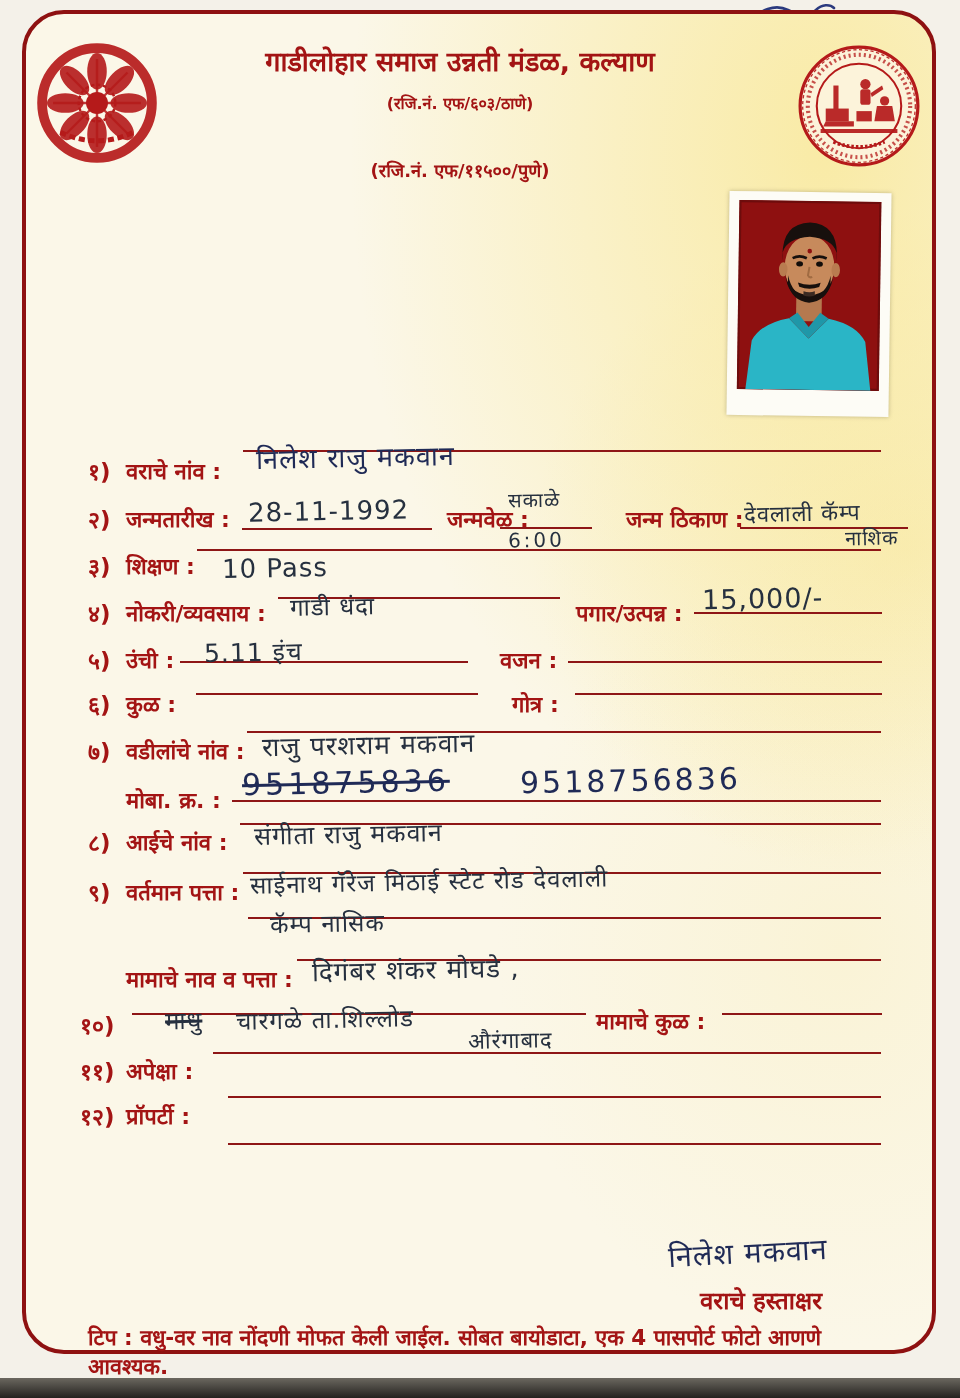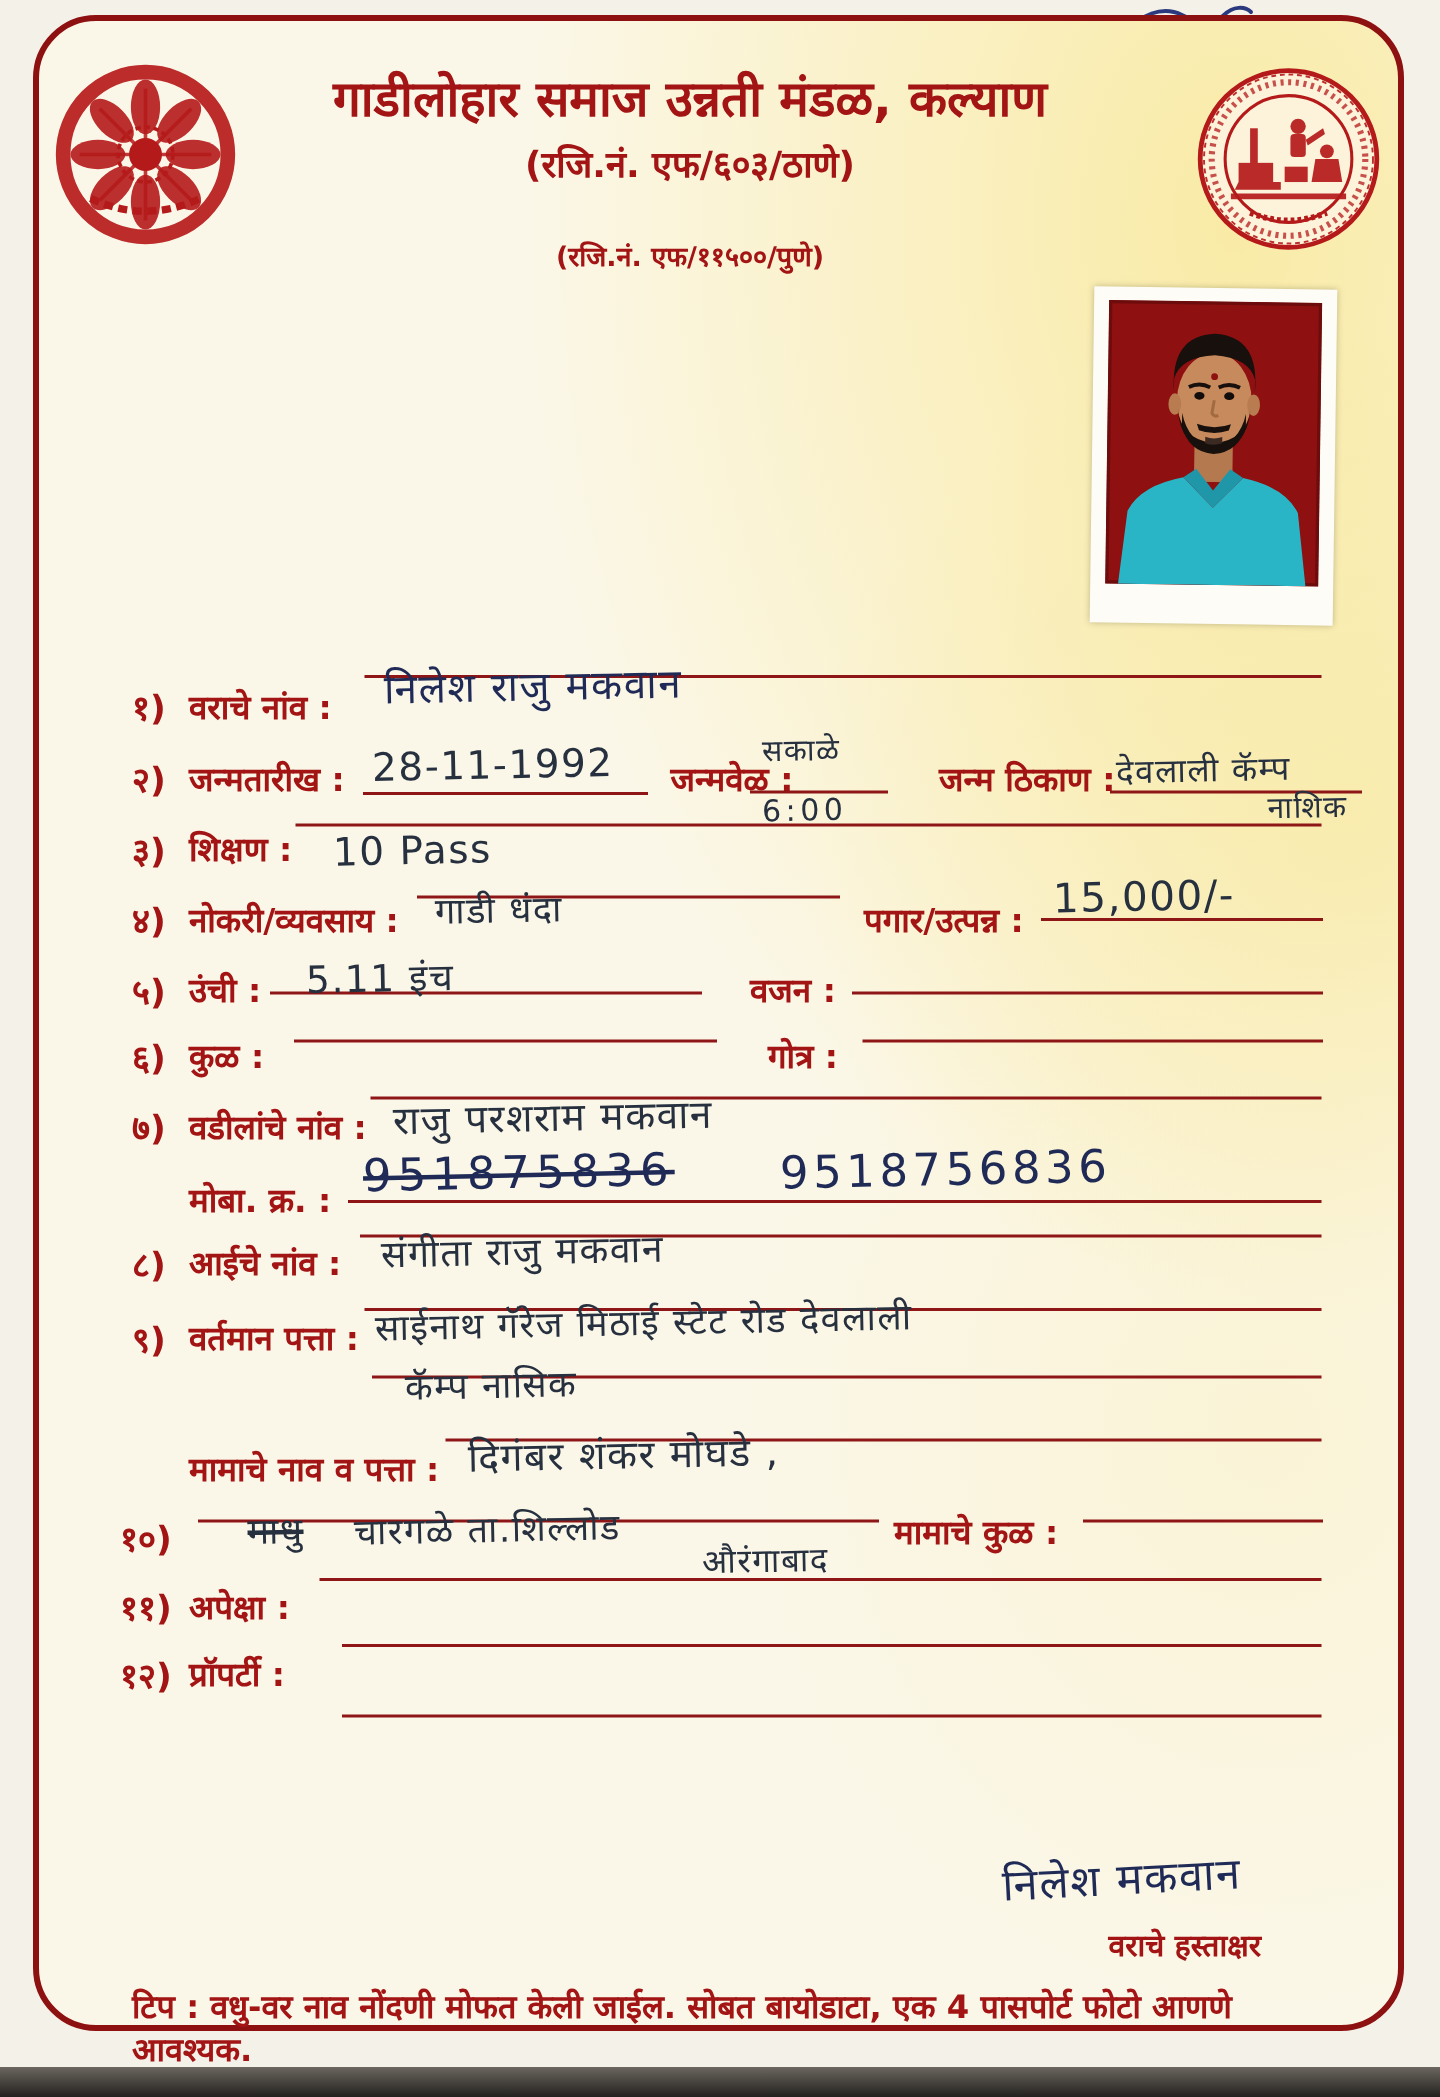--- a/index.html
+++ b/index.html
@@ -130,22 +130,22 @@
         <path d="M59,40 L68,34 L69,37 L60,43 Z"></path>
         <circle cx="70" cy="46" r="3.6"></circle>
         <path d="M64,50 L76,50 L78,62 L62,62 Z"></path>
         <rect x="48" y="54" width="12" height="8"></rect>
         <path d="M20,68 L80,68 L80,71 L20,71 Z"></path>
       </g>
       <path d="M30,78 Q50,86 70,78" fill="none" stroke="#b51a1a" stroke-width="3" stroke-dasharray="2 1.6"></path>
     </svg>
   </div>
 
-  <div class="abs red center" style="left:150px;top:42px;width:620px;font-size:33px">गाडीलोहार समाज उन्नती मंडळ, कल्याण</div>
-  <div class="abs red center" style="left:260px;top:92px;width:400px;font-size:24px">(रजि.नं. एफ/६०३/ठाणे)</div>
+  <div class="abs red center" style="left:150px;top:42px;width:620px;font-size:27px">गाडीलोहार समाज उन्नती मंडळ, कल्याण</div>
+  <div class="abs red center" style="left:260px;top:92px;width:400px;font-size:16px">(रजि.नं. एफ/६०३/ठाणे)</div>
   <div class="abs red center" style="left:310px;top:158px;width:300px;font-size:18px">(रजि.नं. एफ/११५००/पुणे)</div>
 
 
   <div id="photo-frame">
     <svg viewBox="0 0 100 132" preserveAspectRatio="none">
       <rect width="100" height="132" fill="#8e1010"></rect>
       <rect width="100" height="132" fill="none" stroke="#6d0c0c" stroke-width="3"></rect>
 
       <rect x="41" y="66" width="18" height="18" fill="#b5794f"></rect>
 
@@ -262,18 +262,18 @@
   <div class="abs hw" style="left:230px;top:1042px;font-size:24px"></div>
 
   <div class="abs num" style="left:80px;top:1100px">१२)</div>
   <div class="abs lbl" style="left:126px;top:1100px">प्रॉपर्टी :</div>
   <div class="abs rule" style="left:228px;top:1096px;width:653px"></div>
   <div class="abs hw" style="left:245px;top:1086px;font-size:24px"></div>
   <div class="abs rule" style="left:228px;top:1143px;width:653px"></div>
 
 
   <div class="abs hw blue" style="left:668px;top:1232px;font-size:29px;transform:rotate(-3deg)">निलेश मकवान</div>
-  <div class="abs red" style="left:739px;top:1283px;font-size:20px">वराचे हस्ताक्षर</div>
+  <div class="abs red" style="left:700px;top:1283px;font-size:24px">वराचे हस्ताक्षर</div>
 
   <div class="abs red" style="left:88px;top:1322px;width:810px;font-size:21.5px">टिप : वधु-वर नाव नोंदणी मोफत केली जाईल. सोबत बायोडाटा, एक 4 पासपोर्ट फोटो आणणे आवश्यक.</div>
 
   <div id="bottom-strip"></div>
 </div>
 
 </body></html>

